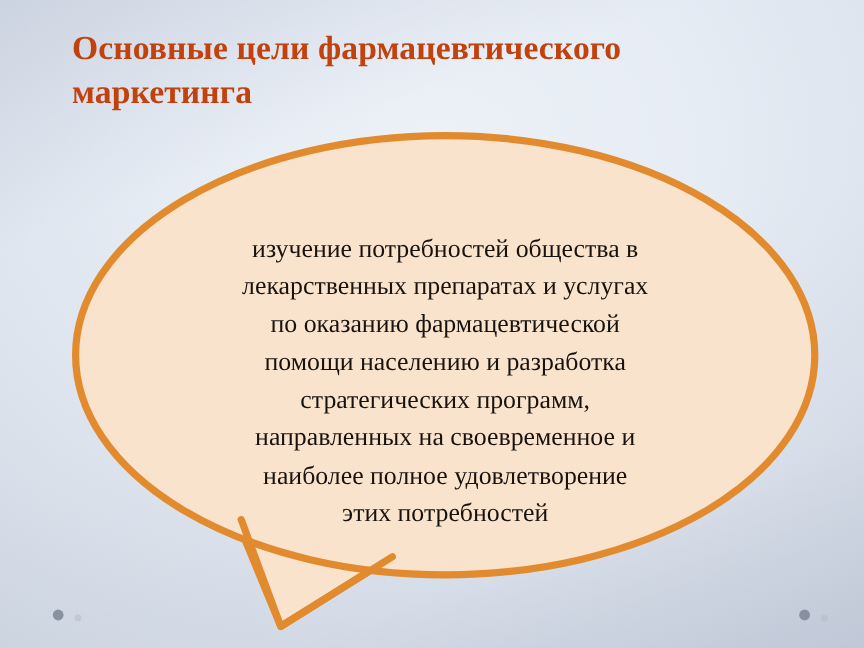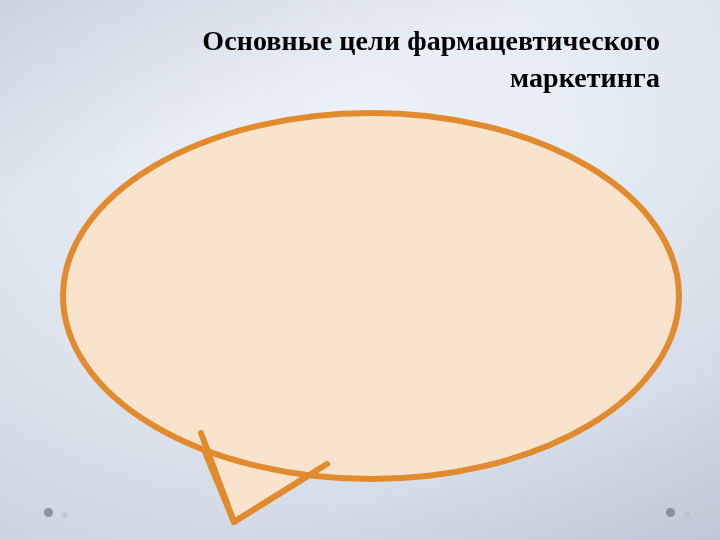--- a/index.html
+++ b/index.html
@@ -42,26 +42,26 @@
                 rgba(198,206,220,0.22) 78%,
                 rgba(183,191,208,0.60) 100%);
   }
 
   
   #title {
     position: absolute;
     left: 60px;
     top: 22px;
     width: 600px;
-    text-align: right;
+    text-align: left;
     font-family: "Liberation Serif", serif;
     font-weight: bold;
     font-size: 28px;
     line-height: 1.33;
-    color: #000000;
+    color: #c2410c;
     letter-spacing: 0.1px;
     white-space: pre-line;
   }
 
   
   #bubble-svg {
     position: absolute;
     left: 0;
     top: 0;
     width: 720px;
@@ -115,19 +115,27 @@
     <g clip-path="url(#slide-clip)">
 
       <path d="M 196 430 L 234 522 L 330 462 Z" fill="#fae3cd" stroke="#e18b2e" stroke-width="6" stroke-linejoin="round"></path>
 
       <ellipse cx="371" cy="296" rx="308" ry="183" fill="#fae3cd" stroke="#e18b2e" stroke-width="6"></ellipse>
 
       <path d="M 201 433 L 234 522 L 327 464" fill="none" stroke="#e18b2e" stroke-width="6" stroke-linejoin="round" stroke-linecap="round"></path>
     </g>
   </svg>
 
+  <div id="bubble-text">изучение потребностей общества в
+лекарственных препаратах и услугах
+по оказанию фармацевтической
+помощи населению и разработка
+стратегических программ,
+направленных на своевременное и
+наиболее полное удовлетворение
+этих потребностей</div>
 
   <div class="dot dot-strong" id="dot-bl-1"></div>
   <div class="dot dot-faint" id="dot-bl-2"></div>
   <div class="dot dot-strong" id="dot-br-1"></div>
   <div class="dot dot-faint" id="dot-br-2"></div>
 
 </div>
 
 </body></html>

